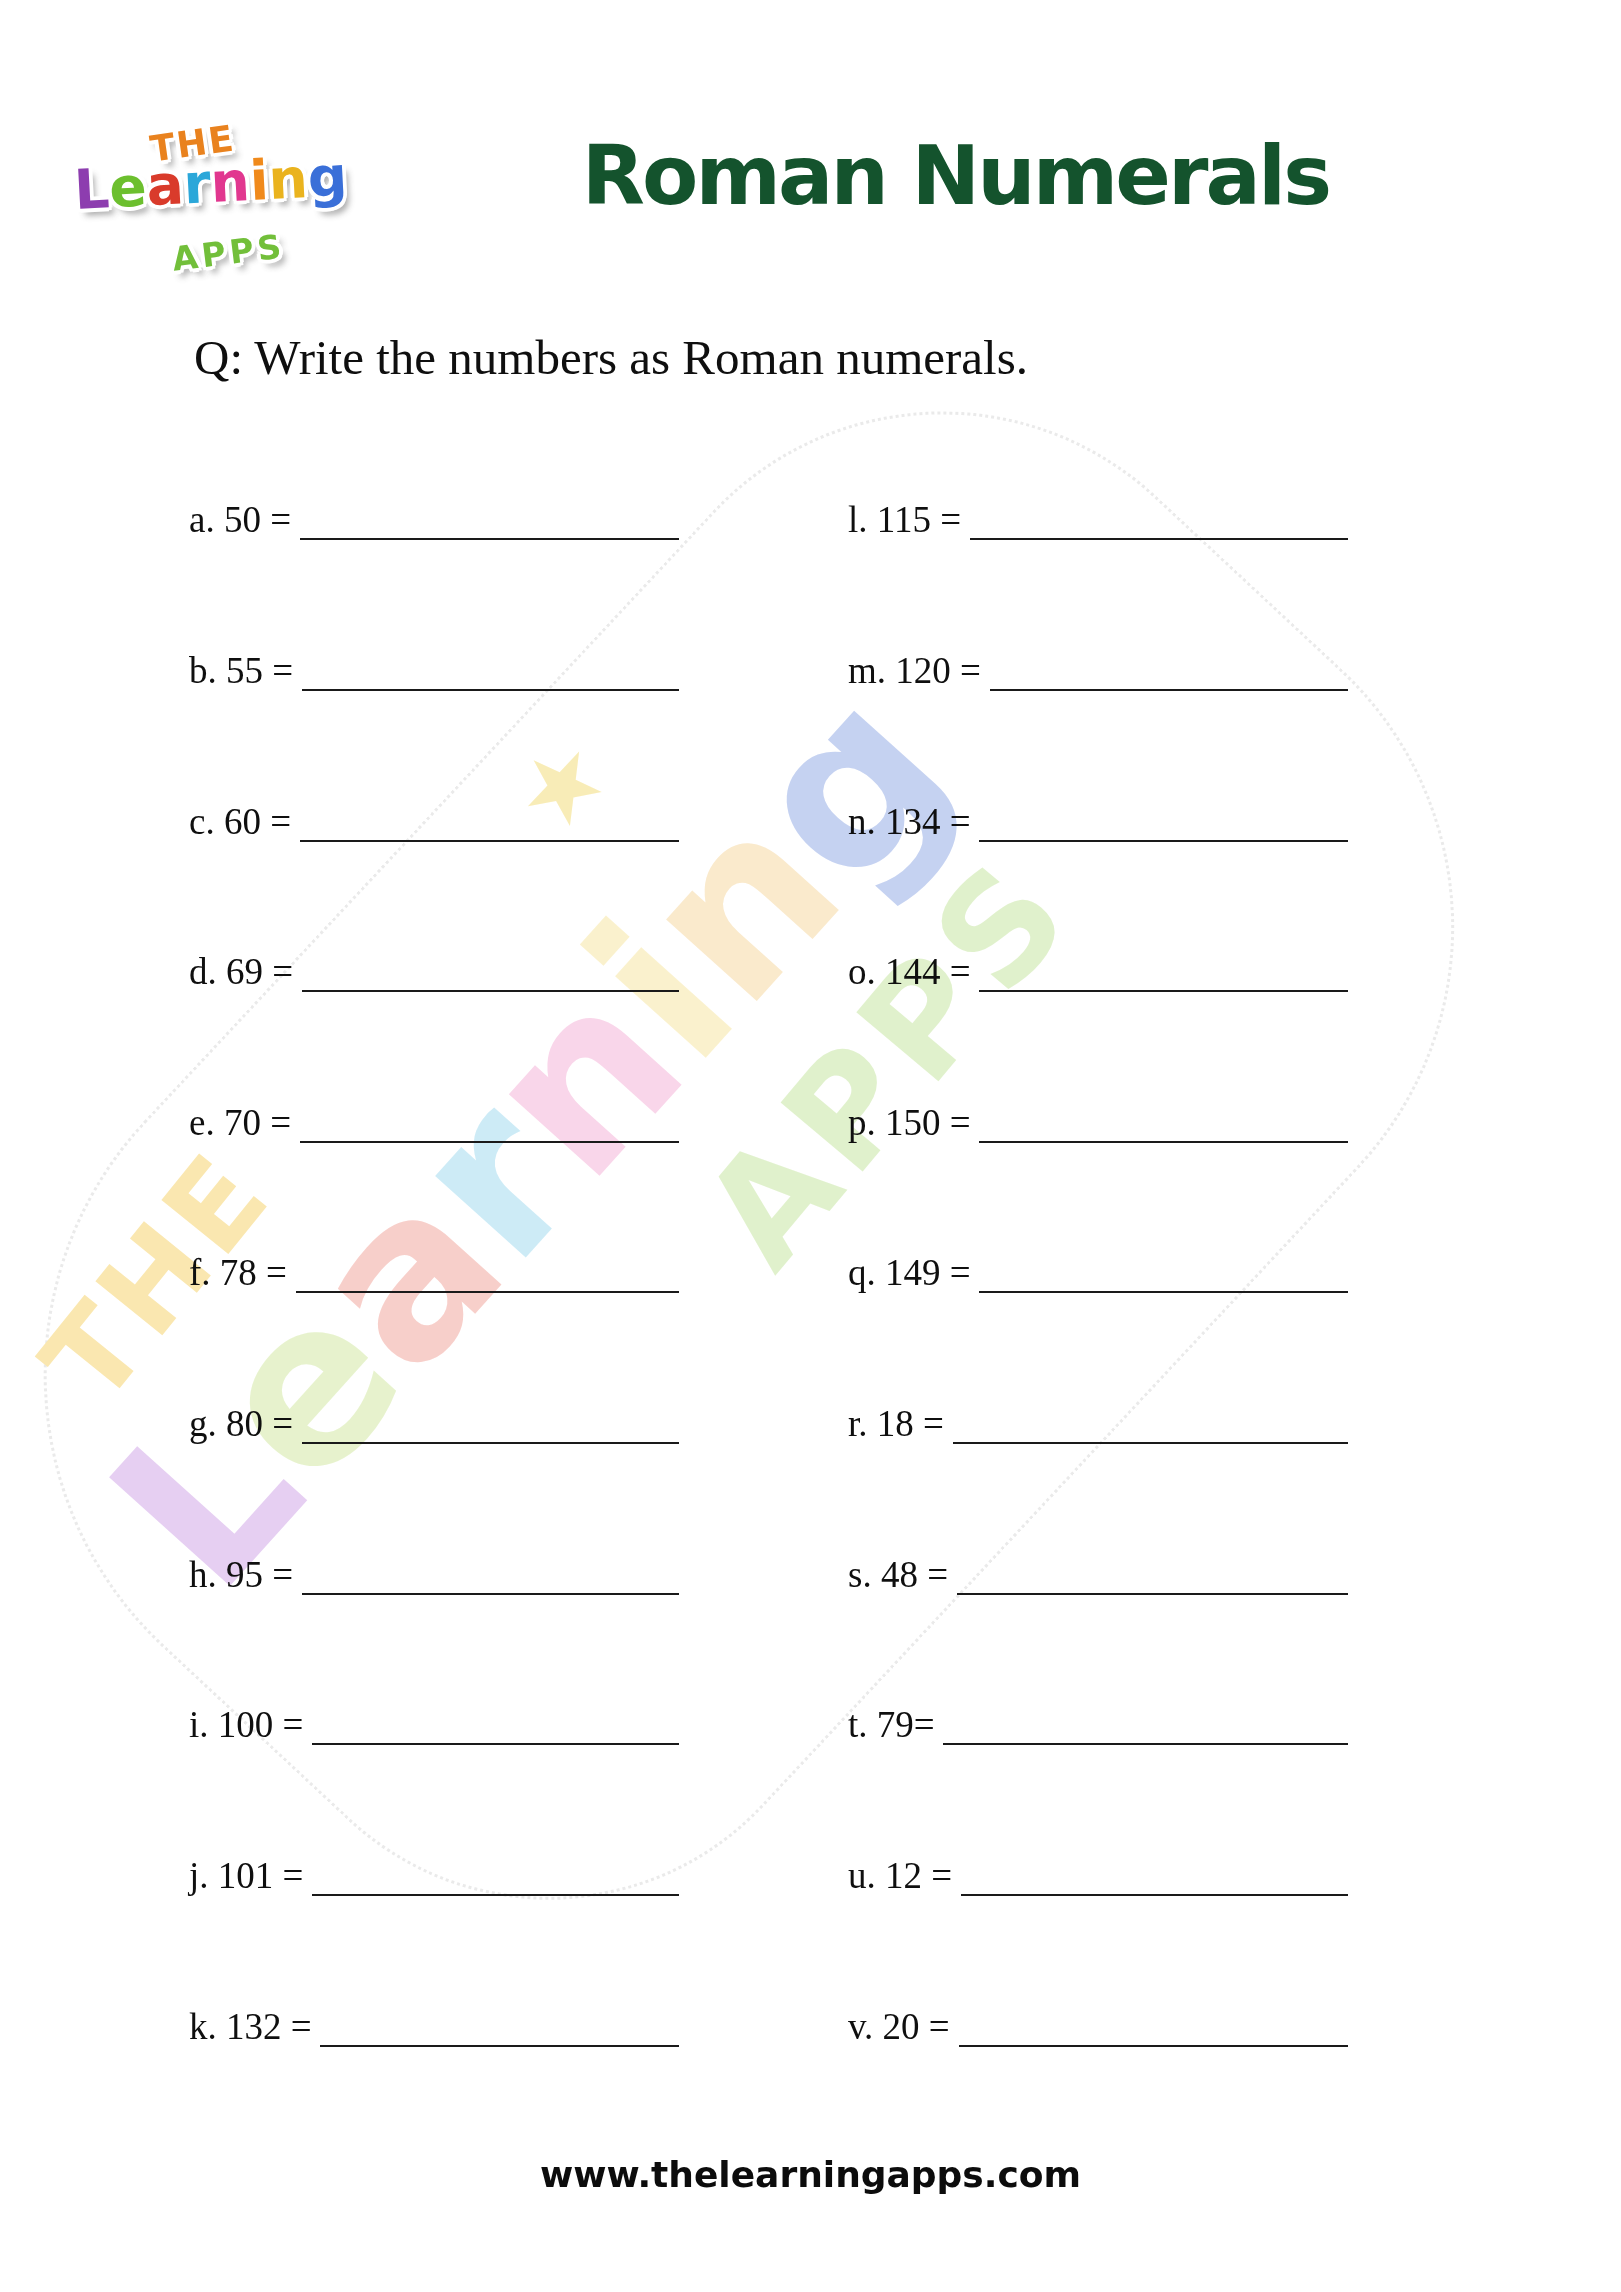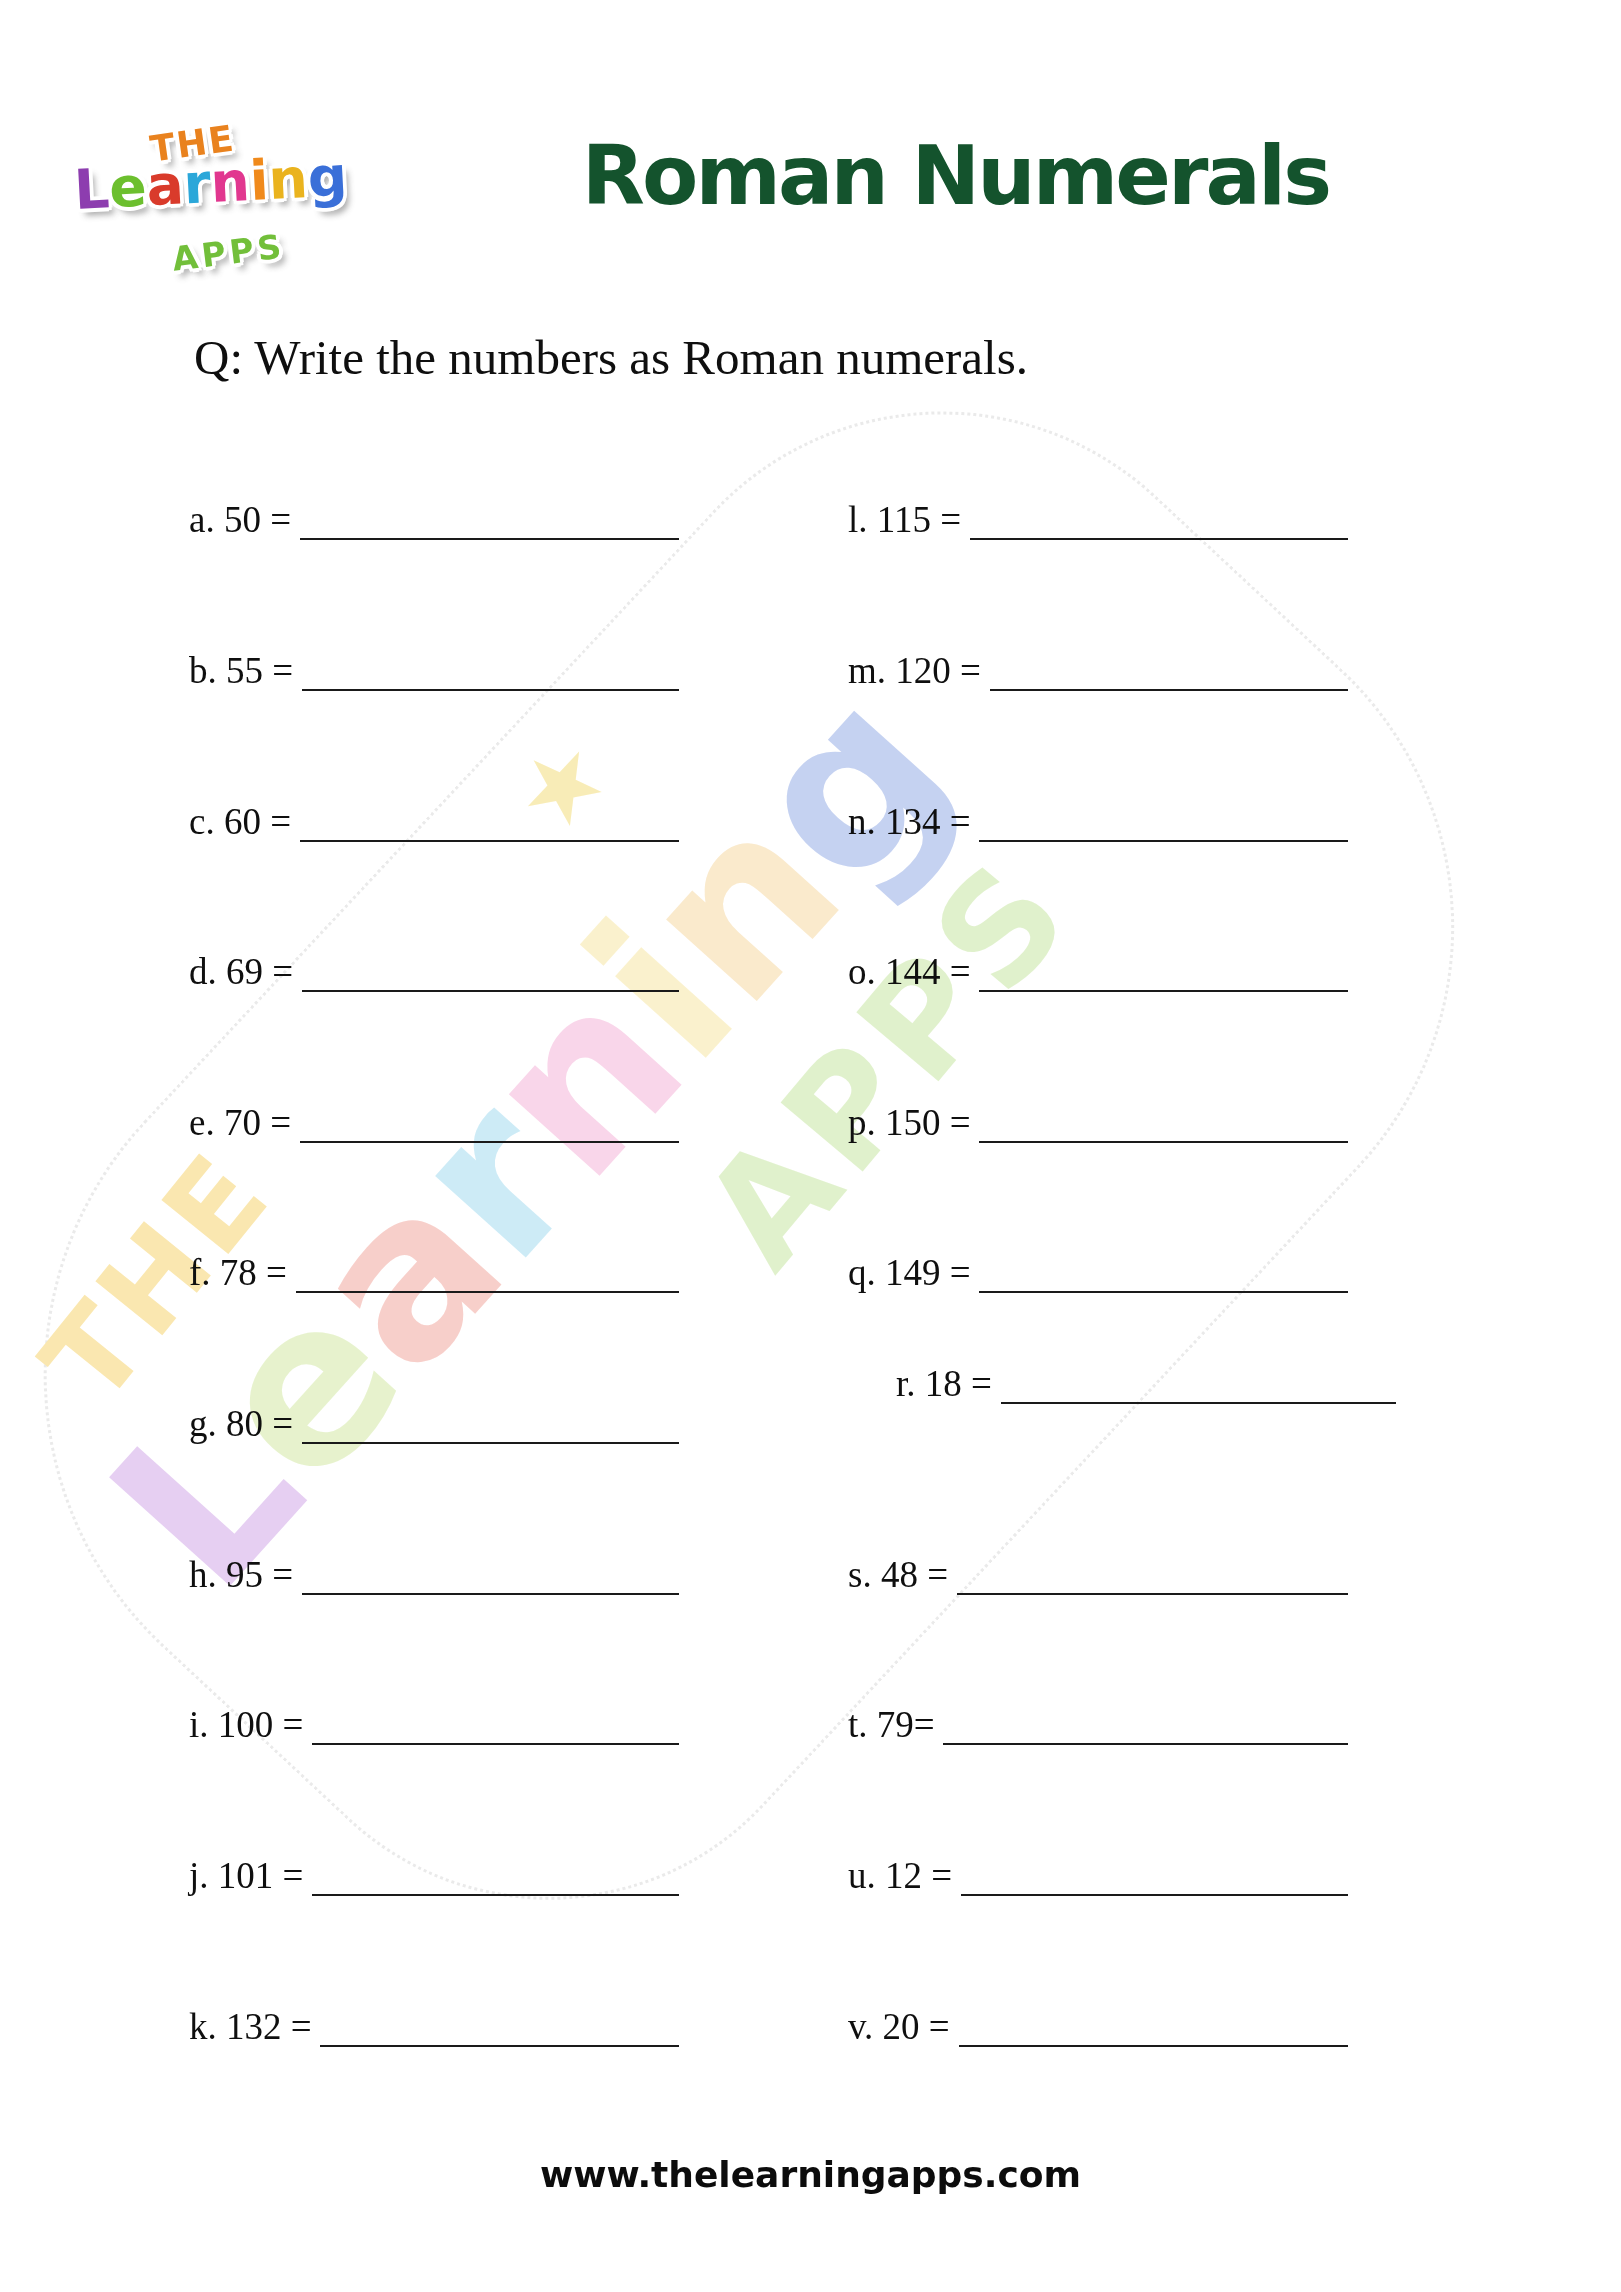--- a/index.html
+++ b/index.html
@@ -134,21 +134,21 @@
       <span class="blank" style="border-bottom-color: rgb(26, 26, 26);"></span>
     </div>
     <div class="row right" style="top: 1086px;">
       <span class="row-label">p. 150 =</span>
       <span class="blank" style="border-bottom-color: rgb(26, 26, 26);"></span>
     </div>
     <div class="row right" style="top: 1236px;">
       <span class="row-label">q. 149 =</span>
       <span class="blank" style="border-bottom-color: rgb(26, 26, 26);"></span>
     </div>
-    <div class="row right" style="top: 1347px; margin-left: 48px;">
+    <div class="row right" style="top: 1387px;">
       <span class="row-label">r. 18 =</span>
       <span class="blank" style="border-bottom-color: rgb(26, 26, 26);"></span>
     </div>
     <div class="row right" style="top: 1538px; font-family: Liberation Serif, serif;">
       <span class="row-label">s. 48 =</span>
       <span class="blank" style="border-bottom-color: rgb(26, 26, 26);"></span>
     </div>
     <div class="row right" style="top: 1688px;">
       <span class="row-label">t. 79=</span>
       <span class="blank" style="border-bottom-color: rgb(26, 26, 26);"></span>

